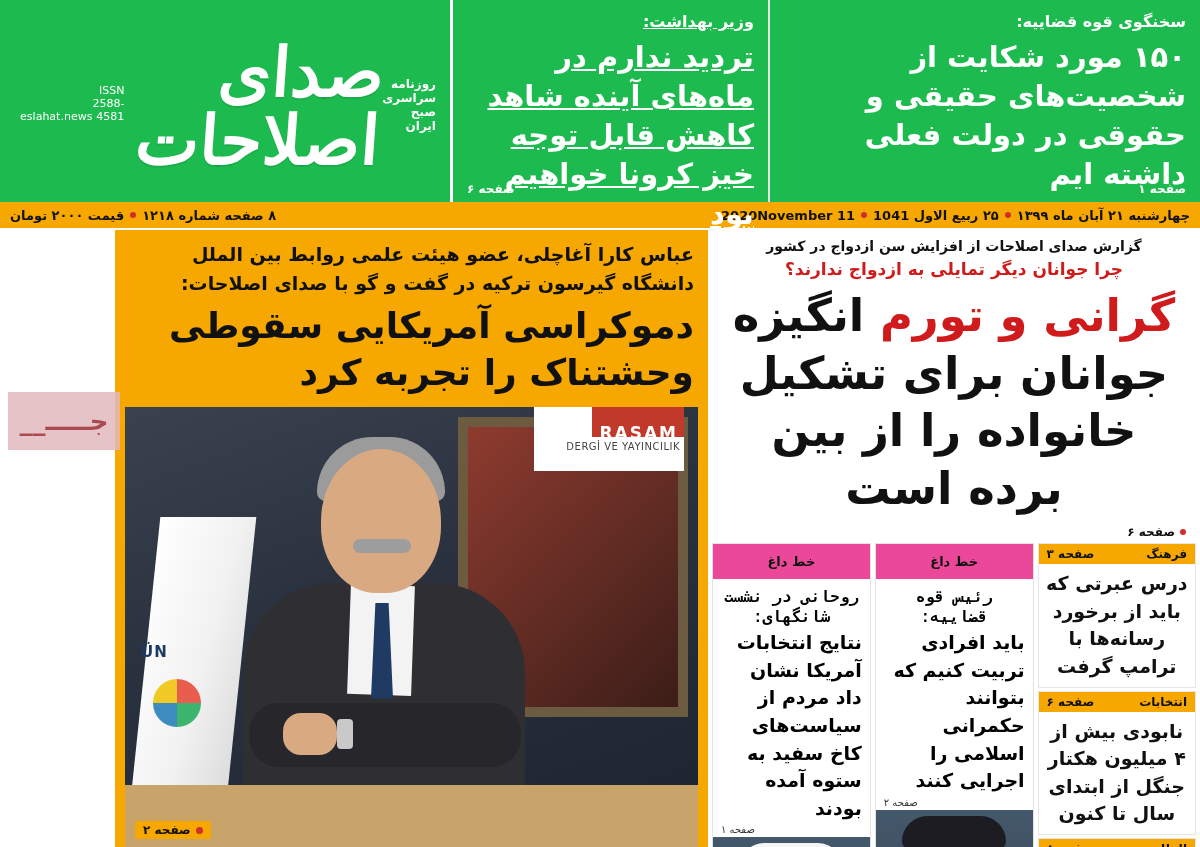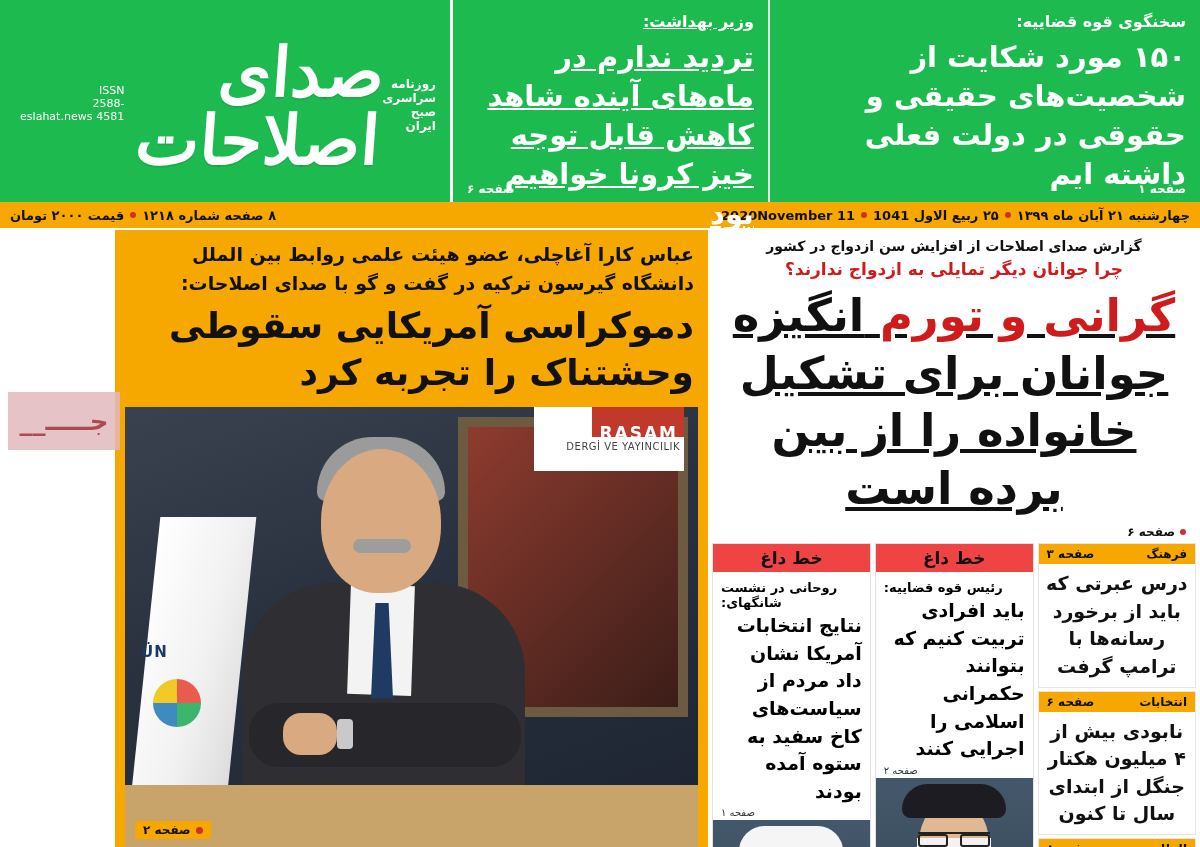--- a/index.html
+++ b/index.html
@@ -152,21 +152,21 @@
   
   .right-col { width: 492px; height: 100%; background: #ffffff; display: flex; flex-direction: column; }
 
   .rc-top { padding: 8px 12px 0 12px; direction: rtl; text-align: center; }
   .rc-eyebrow { font-size: 14px; color: #111; font-weight: bold; margin-bottom: 5px; }
   .rc-question { font-size: 17px; color: #cf1b1b; font-weight: bold; margin-bottom: 8px; }
 
   .rc-headline {
     direction: rtl; text-align: center; color: #111;
     font-size: 45px; font-weight: bold; line-height: 1.28;
-    letter-spacing: -1.5px; padding: 0 10px; text-decoration: underline;
+    letter-spacing: -1.5px; padding: 0 10px;
   }
   .hl-red { color: #cf1b1b; }
   .rc-pgref {
     direction: rtl; text-align: right; padding: 8px 14px 4px 0;
     font-size: 12px; font-weight: bold; color: #111;
     display: flex; align-items: center; justify-content: flex-start; gap: 5px;
   }
 
   
   .stamp {
@@ -174,24 +174,24 @@
     width: 112px; height: 58px; background: #e2b9bd;
     display: flex; align-items: center; justify-content: center;
     color: #9c2b33; font-size: 26px; font-weight: bold; opacity: .85;
   }
 
   
   .rc-bottom { flex: 1; display: flex; flex-direction: row; padding: 0 4px 4px 4px; gap: 4px; }
 
   .hotbox { width: 196px; background: #ffffff; display: flex; flex-direction: column; border: 1px solid #e2e2e2;}
   .hotbox-title {
-    background: #ef4444; color: #111; text-align: center;
-    font-size: 17px; font-weight: bold; padding: 4px 0; border-bottom: 2px solid #fff;
-  }
-  .hotbox-kicker { direction: rtl; text-align: left; font-size: 13px; font-weight: bold; padding: 6px 8px 2px 8px; }
+    background: #ec4899; color: #111; text-align: center;
+    font-size: 13px; font-weight: bold; padding: 10px 0; border-bottom: 2px solid #fff;
+  }
+  .hotbox-kicker { direction: rtl; text-align: center; font-size: 16px; font-weight: bold; padding: 6px 8px 2px 8px; font-family: Liberation Mono, monospace; }
   .hotbox-text { direction: rtl; text-align: right; font-size: 19px; font-weight: bold; line-height: 1.45; padding: 0 8px; }
   .hotbox-pg { direction: rtl; text-align: left; font-size: 10px; padding: 2px 8px; color: #333; }
   .hotbox-photo { position: relative; flex: 1; min-height: 120px; overflow: hidden; background: #2b3a4a; }
 
   
   .pp-bg { position:absolute; inset:0; background:linear-gradient(180deg,#44586b 0%, #31414f 100%); }
   .pp-head { position:absolute; left:50%; transform:translateX(-50%); top:22px; width:70px; height:84px; border-radius:50% 50% 46% 46%; background:#e0b892;}
   .pp-beard { position:absolute; left:50%; transform:translateX(-50%); top:60px; width:74px; height:56px; border-radius:0 0 40px 40px; background:#f2f2f2;}
   .pp-turban-w { position:absolute; left:50%; transform:translateX(-50%); top:6px; width:104px; height:34px; border-radius:52px 52px 18px 18px; background:#f5f5f5;}
   .pp-turban-b { position:absolute; left:50%; transform:translateX(-50%); top:6px; width:104px; height:34px; border-radius:52px 52px 18px 18px; background:#1c1c22;}

